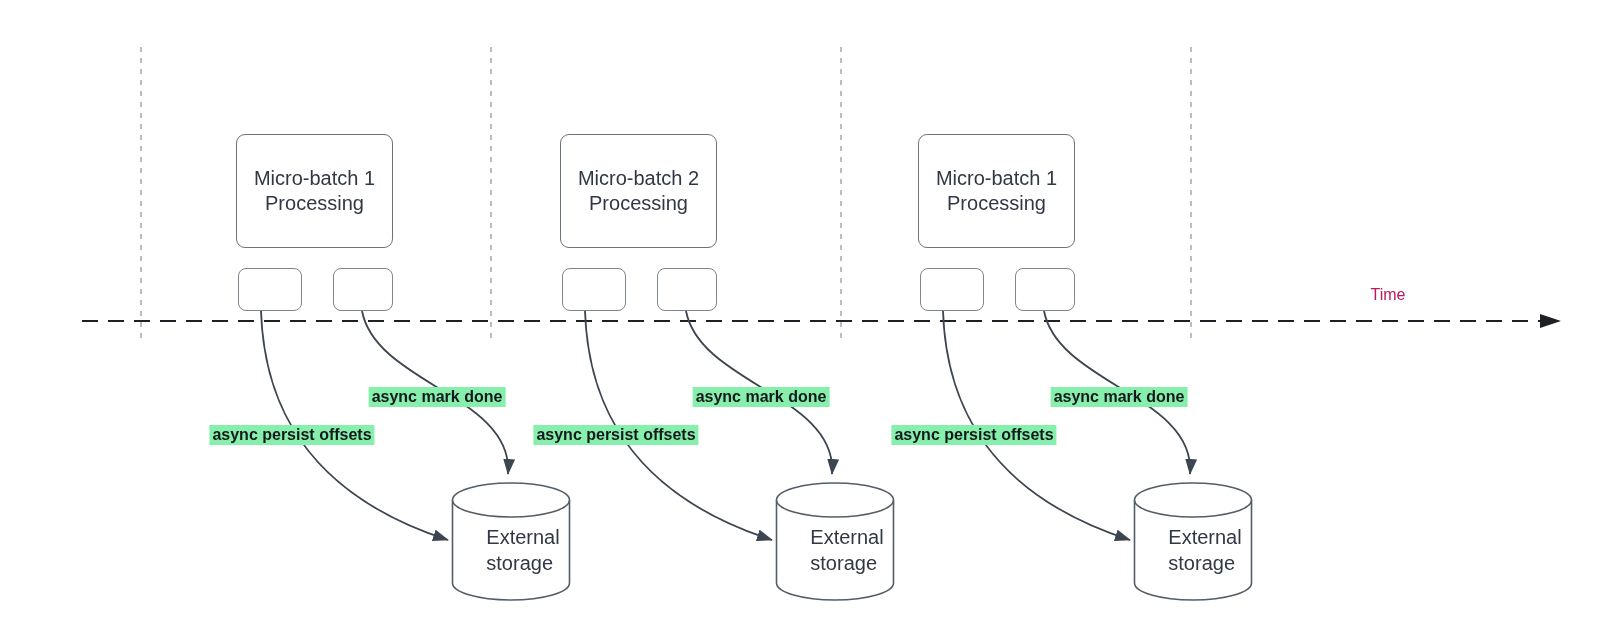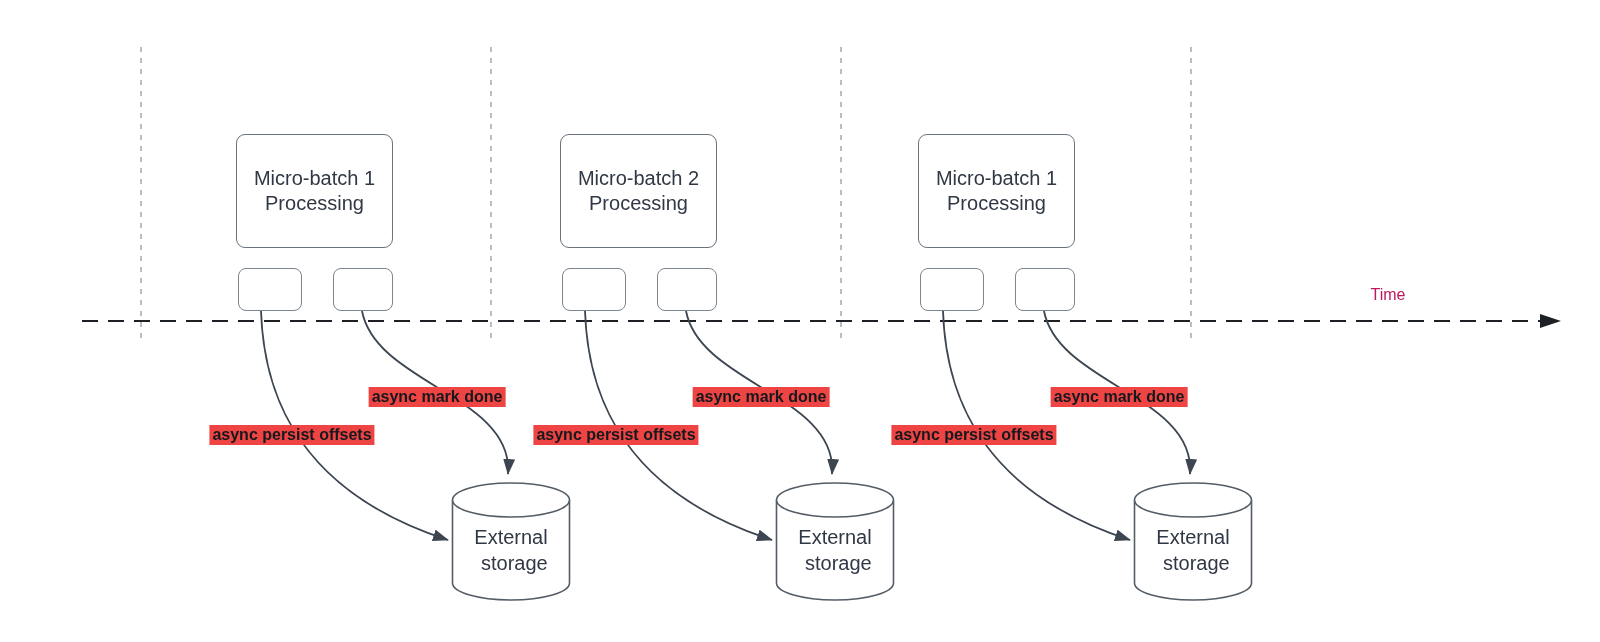--- a/index.html
+++ b/index.html
@@ -31,29 +31,29 @@
   .task-box {
     position: absolute; top: 134px; width: 64px; height: 43px;
     border: 1.5px solid #7d858e; border-radius: 8px; background: #ffffff;
     box-sizing: border-box;
   }
   .task-box.left  { left: 2px; }
   .task-box.right { left: 97px; width: 60px; }
   .arrow-label {
     position: absolute; transform: translate(-50%, -50%);
     font-size: 16px; font-weight: 700; color: #15181c;
-    white-space: nowrap; background: #ef4444; padding: 1px 3px;
+    white-space: nowrap; background: #86efac; padding: 1px 3px;
   }
   .lbl-persist { left: 56px;  top: 301px; text-align: right; }
   .lbl-done    { left: 201px; top: 263px; }
   .storage-label {
     position: absolute; left: 216px; top: 378px; width: 118px; height: 76px;
     display: flex; align-items: center; justify-content: center;
-    font-size: 20px; line-height: 26px; text-align: right;
-    white-space: pre-line; color: #313845;
+    font-size: 20px; line-height: 26px; text-align: left;
+    white-space: pre-line; color: #313845; padding-left: 12px;
   }
   .time-label {
     position: absolute; left: 1388px; top: 272px; transform: translate(-50%, -50%);
     font-size: 16px; color: #be185d; margin-top: 23px;
   }
 </style>
 </head>
 <body>
 
 <svg id="bg-svg">

